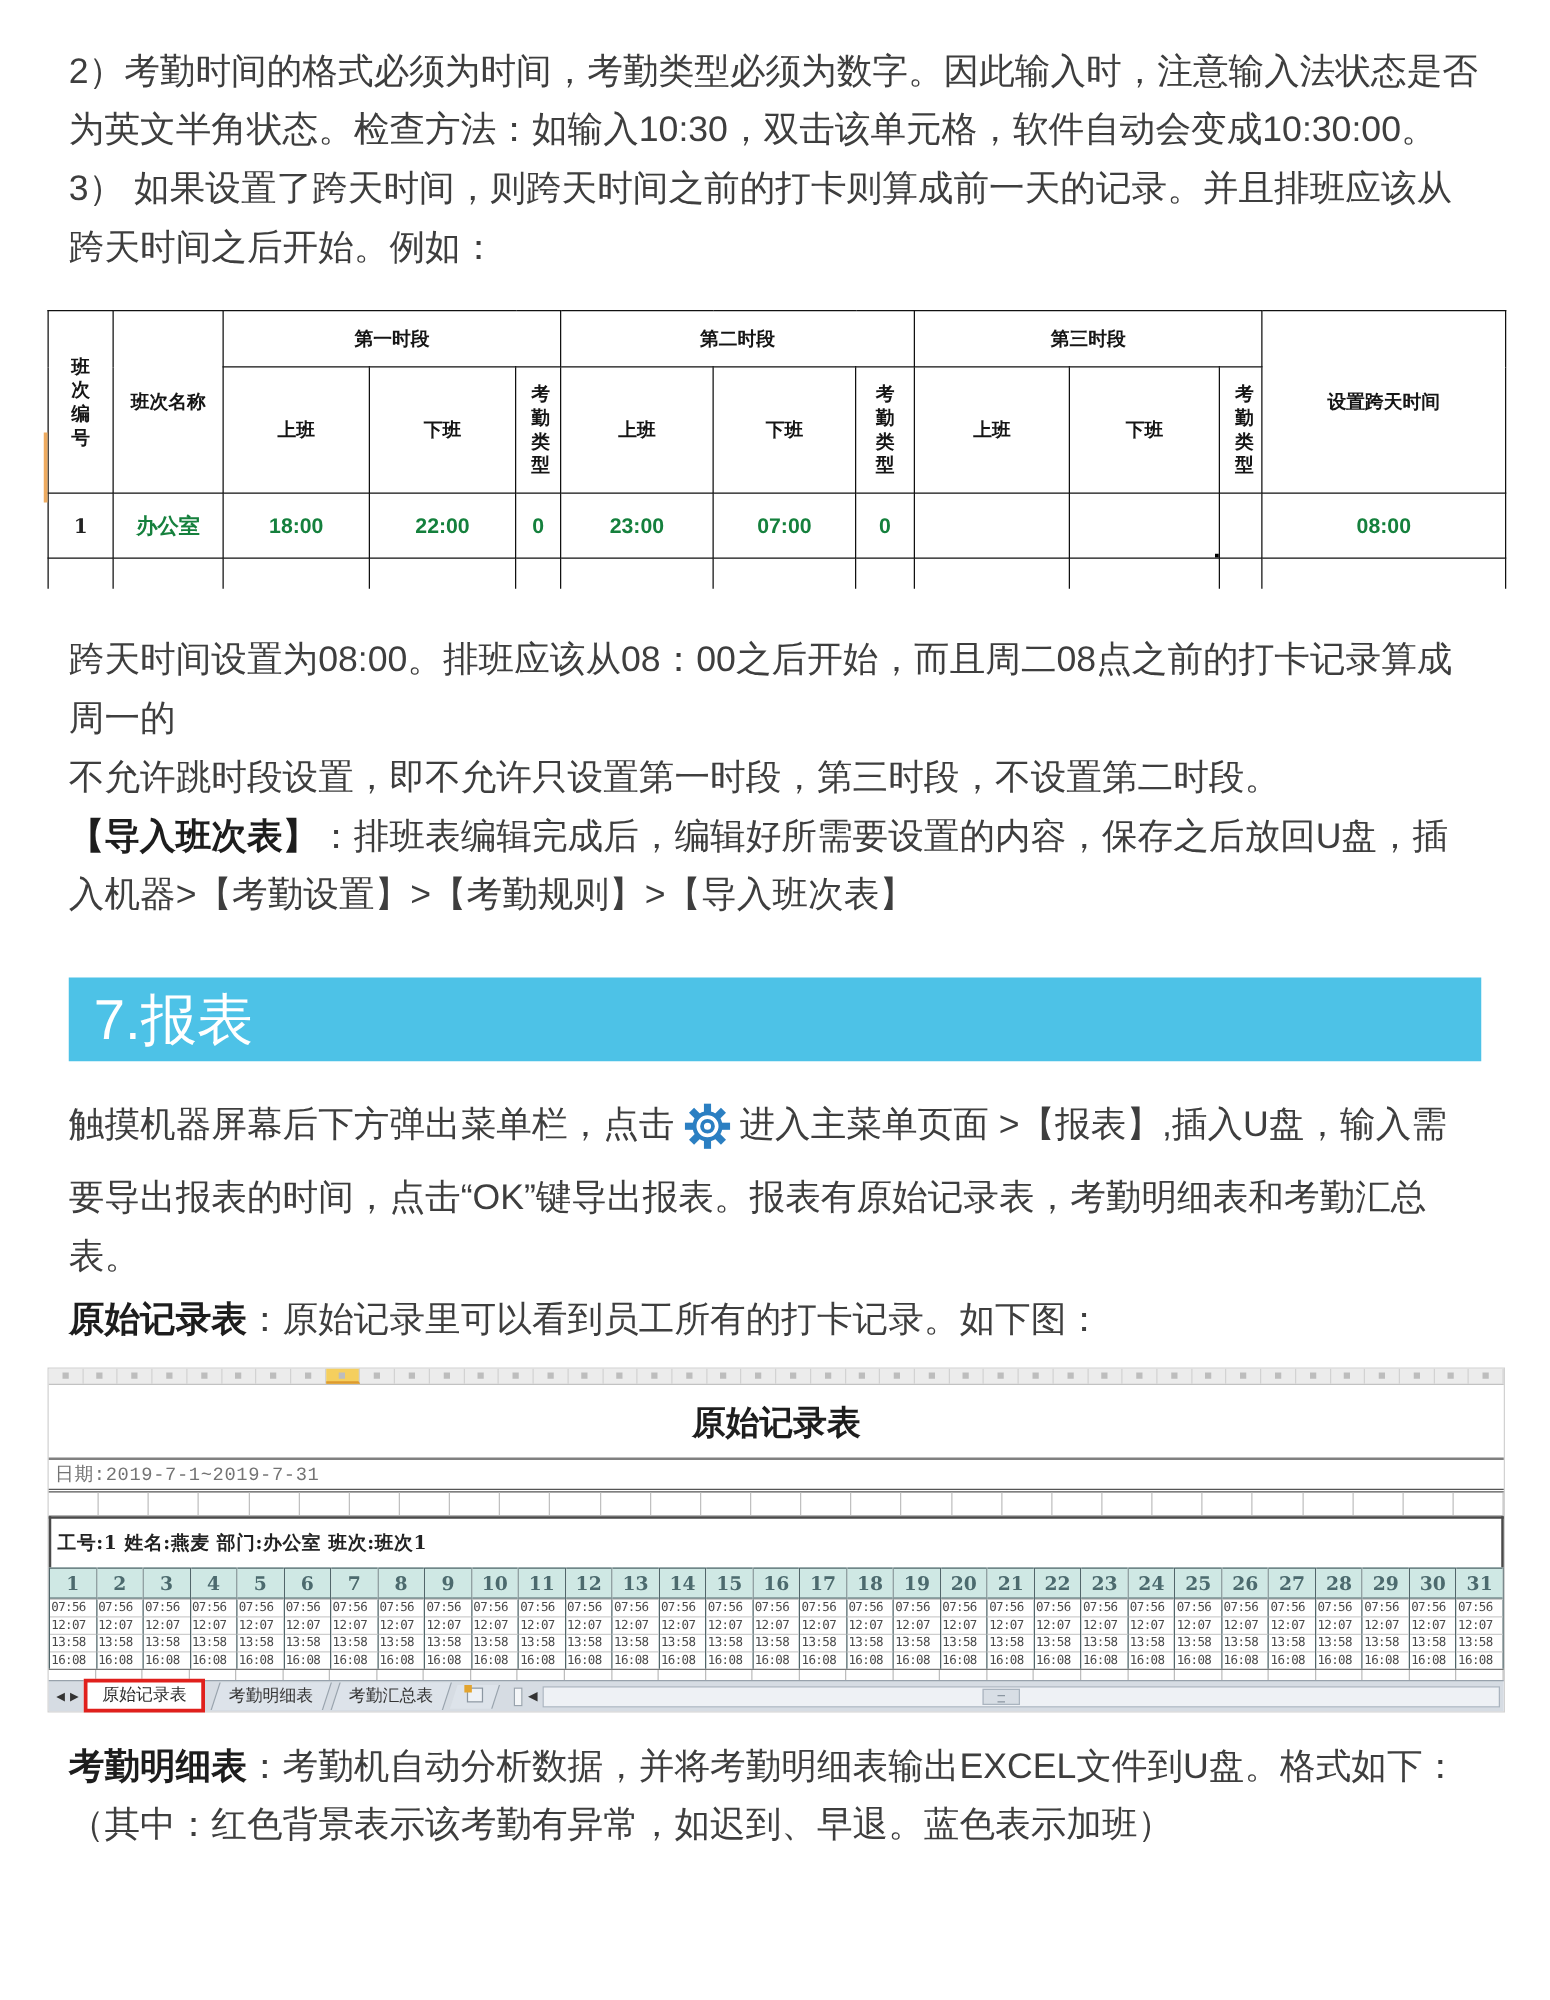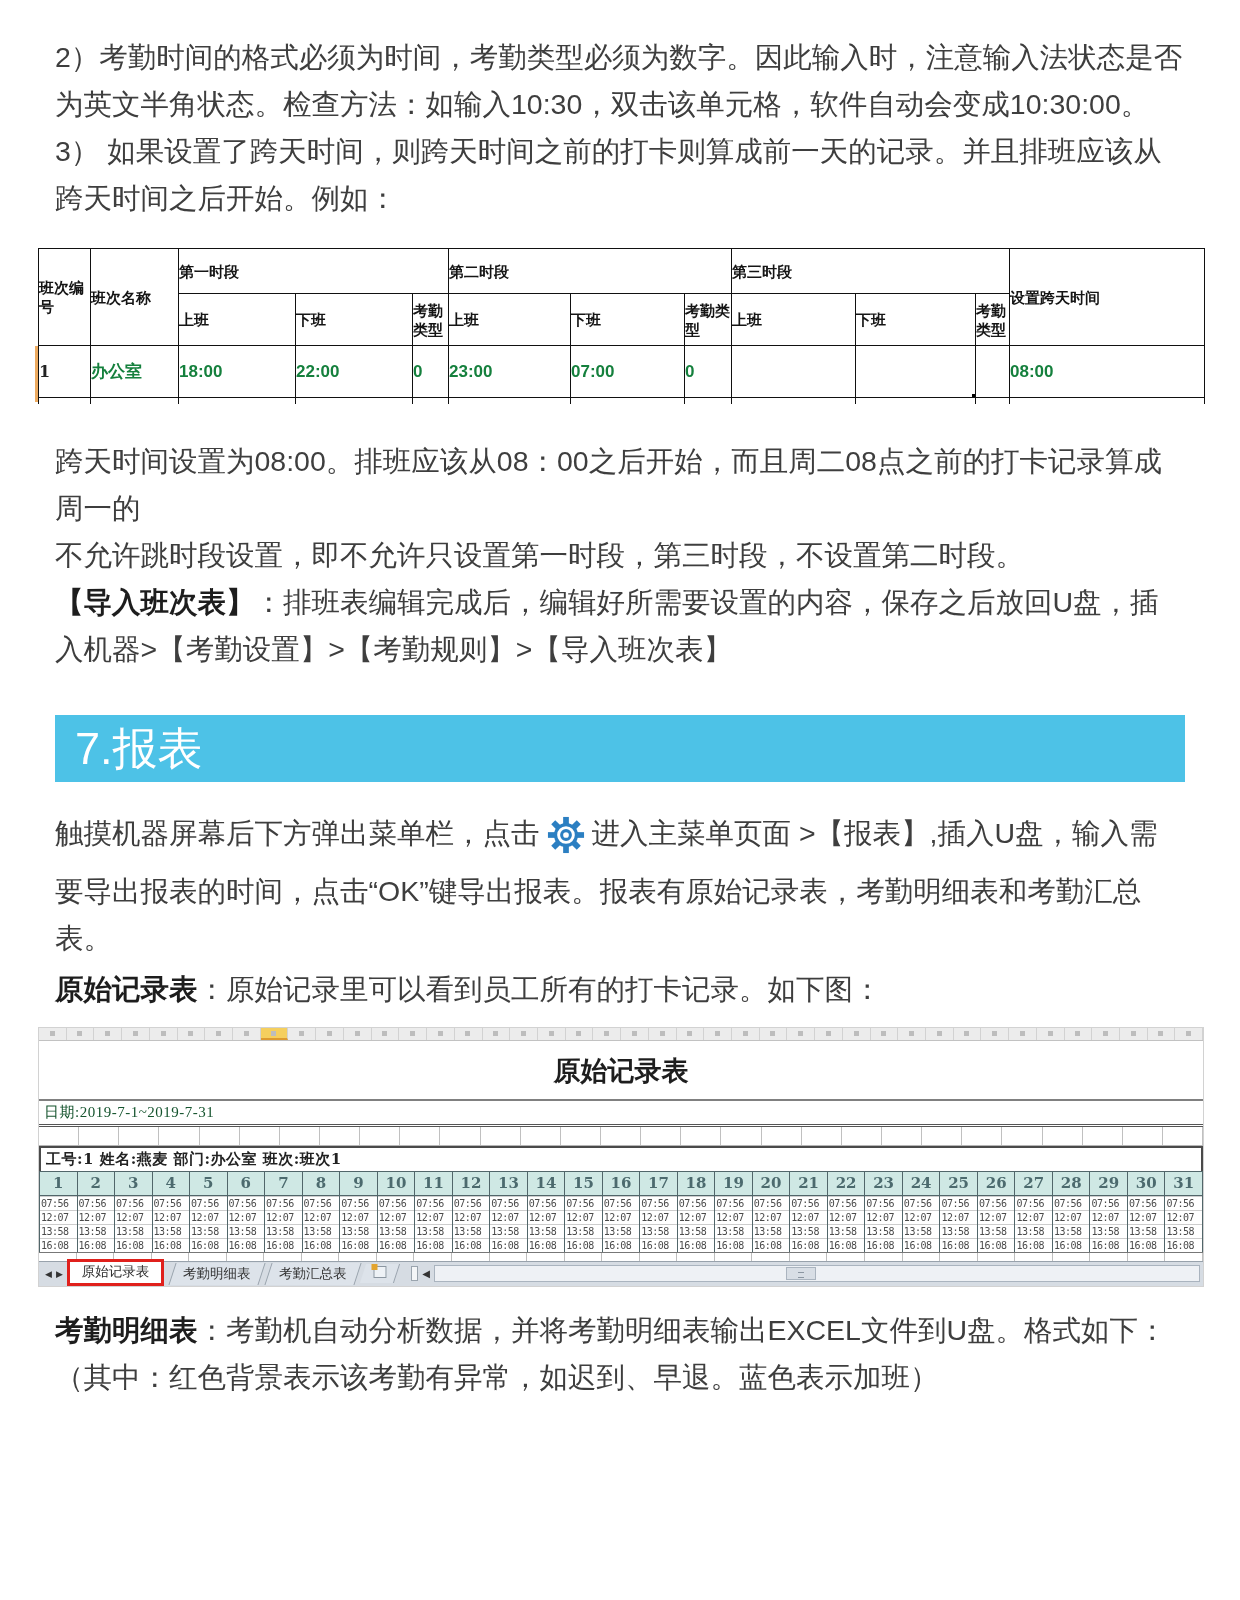--- a/index.html
+++ b/index.html
@@ -11,21 +11,21 @@
   }
   .content { padding:34px 55px 0 55px; }
 
   p.body-text { font-size:28.5px; line-height:47px; margin:0; }
   .bold-lead { font-weight:bold; color:#1d1d1d; }
 
   
   .table-wrap { position:relative; margin:26px 0 34px -17px; width:1166px; }
   .row-accent { position:absolute; left:-3px; top:98px; width:3px; height:56px; background:#eeab60; }
   table.shift { border-collapse:collapse; width:1166px; table-layout:fixed; }
-  table.shift th, table.shift td { border:1px solid #111; padding:0; text-align:left; overflow:hidden; }
+  table.shift th, table.shift td { border:1px solid #111; padding:12px; text-align:center; overflow:hidden; }
   table.shift th { font-size:15px; font-weight:bold; color:#151515; line-height:19px; }
   tr.h1 { height:45px; }
   tr.h2 { height:52px; }
   tr.data { height:52px; }
   tr.partial { height:6px; }
   tr.partial td { border-bottom:none; }
   td.num { font-size:16px; font-weight:bold; color:#222; font-family:"DejaVu Serif", serif; }
   .redval { color:#15803d; font-weight:bold; font-size:17px; }
   td.sel-cell { border:2px solid #000; position:relative; }
   td.sel-cell::after { content:""; position:absolute; right:-2px; bottom:-2px; width:5px; height:5px; background:#000; }
@@ -41,25 +41,25 @@
 
   
   .excel { margin:14px 0 0 -17px; width:1166px; border:1px solid #d2d2d2; background:#fff; }
   .xl-colstrip { display:flex; height:13px; background:#ececec; border-bottom:1px solid #c2c2c2; }
   .xl-colstrip .c { flex:1; border-right:1px solid #d2d2d2; position:relative; }
   .xl-colstrip .c::after { content:""; position:absolute; left:40%; top:3px; width:5px; height:5px; background:#bdbdbd; }
   .xl-colstrip .c.hl { background:#f5cf5e; border-bottom:2px solid #dd9a2f; }
   .xl-title { text-align:center; font-size:27px; font-weight:bold; color:#1e1e1e;
               font-family:"DejaVu Serif", serif; padding:12px 0 10px 0; }
   .xl-date { height:28px; border-top:2px solid #808080; border-bottom:3px double #555;
-             font-size:15px; color:#14532d; font-family:Liberation Serif, serif;
+             font-size:15px; color:#737373; font-family:Liberation Mono, monospace;
              display:flex; align-items:center; padding-left:5px; letter-spacing:0.5px; }
   .xl-emptyrow { display:flex; height:19px; border-bottom:1px solid #b5b5b5; }
   .xl-emptyrow .c { flex:1; border-right:1px solid #c0c0c0; }
-  .xl-info { height:25px; border:2px solid #4a4a4a; border-bottom:none;
+  .xl-info { height:41px; border:2px solid #4a4a4a; border-bottom:none;
              font-size:15px; font-weight:600; color:#222; font-family:"DejaVu Serif", serif;
              display:flex; align-items:center; padding-left:5px; letter-spacing:0.5px; }
   .xl-daygrid { display:flex; border-left:1px solid #51666a; }
   .day-col { flex:1; border-right:1px solid #51666a; }
   .day-col .dh { height:25px; background:#cfe8e4; border-top:1px solid #51666a; border-bottom:1px solid #51666a;
                  font-size:15px; font-family:"DejaVu Serif", serif; color:#4c6a6e; font-weight:bold;
                  display:flex; align-items:center; justify-content:center; }
   .day-col .tc { height:14px; font-size:10px; font-family:"DejaVu Sans Mono", monospace;
                  color:#4a4a4a; line-height:13px; padding-left:1px; letter-spacing:-0.5px;
                  border-top:1px solid #cdcdcd; }

